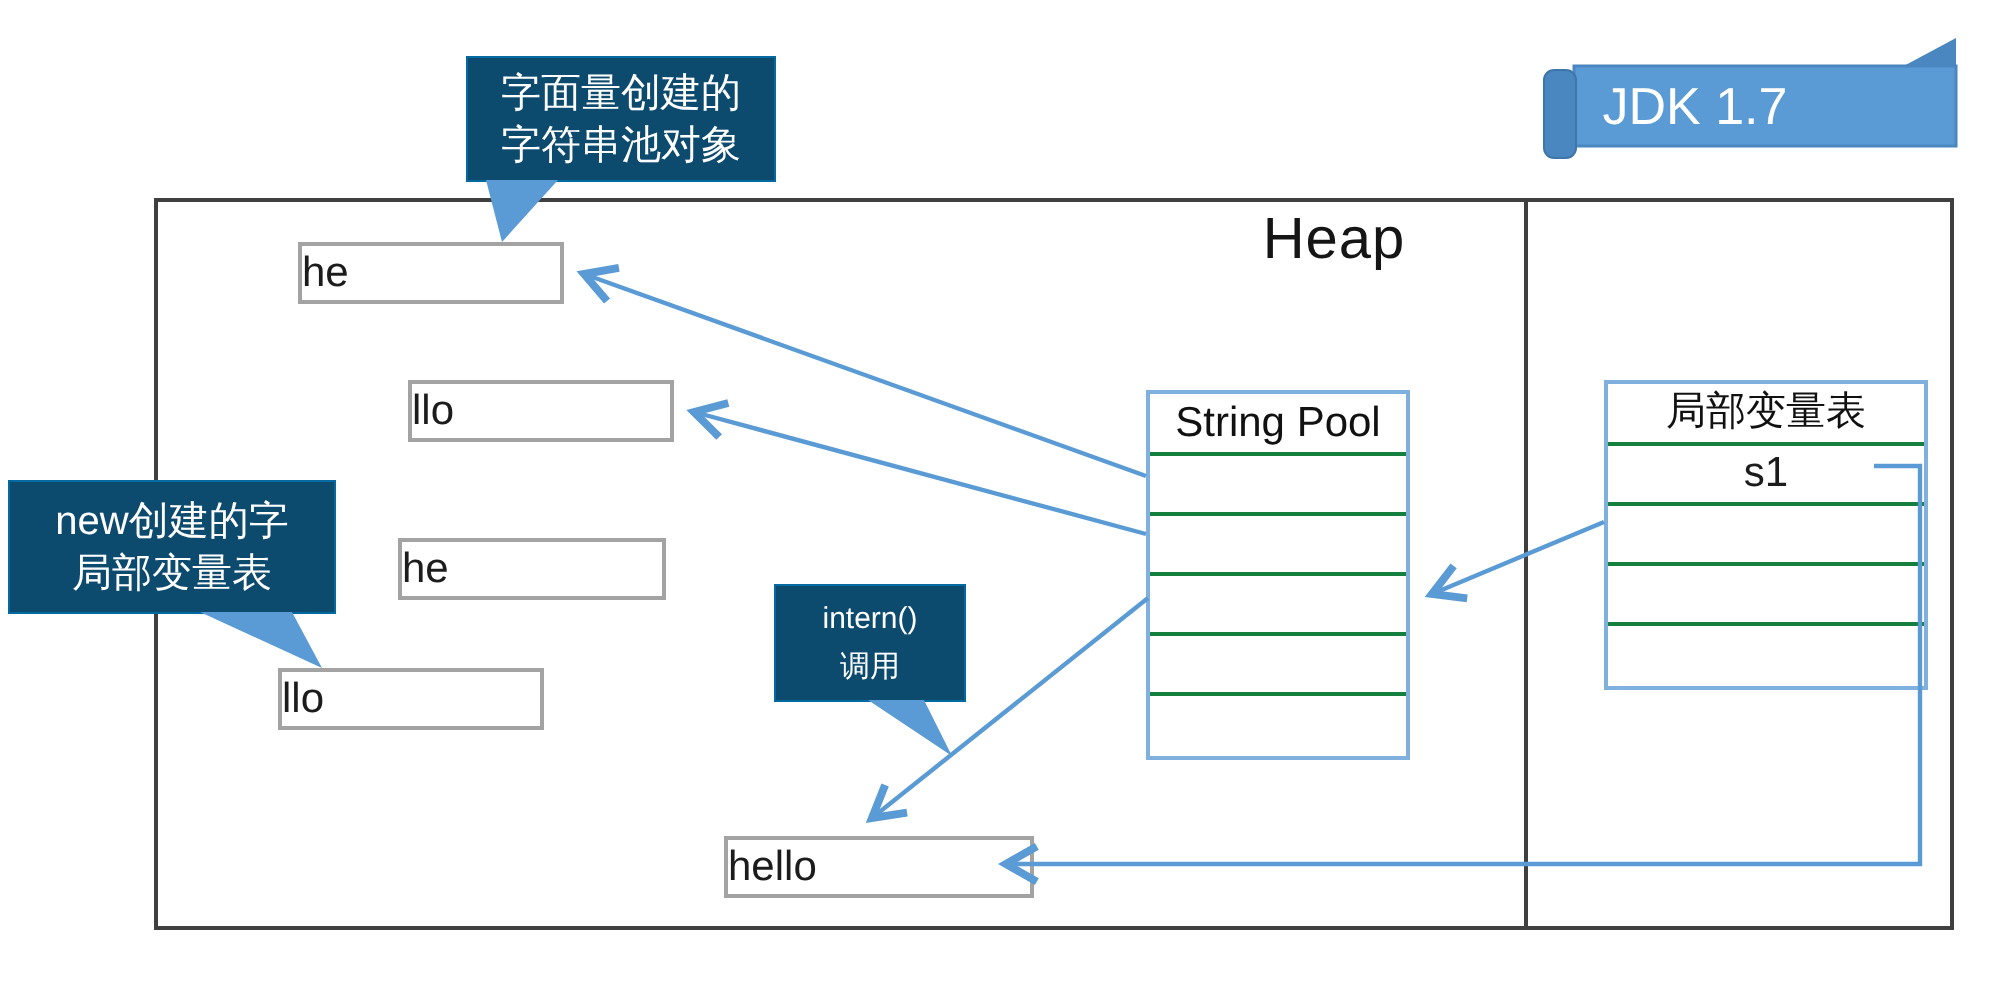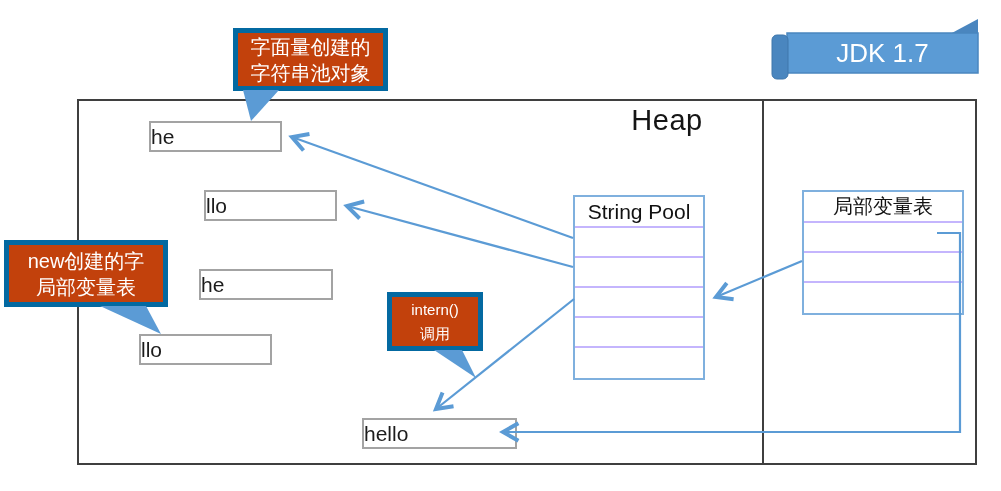--- a/index.html
+++ b/index.html
@@ -28,39 +28,39 @@
   .box-he2{left:199px;top:269px;width:134px;height:31px;line-height:28px;}
   .box-llo2{left:139px;top:334px;width:133px;height:31px;line-height:28px;}
   .box-hello{left:362px;top:418px;width:155px;height:31px;line-height:28px;}
 
   .mem-table{
     box-sizing:border-box;border:2px solid #7fb0de;background:#ffffff;z-index:2;
   }
   .pool-table{left:573px;top:195px;width:132px;}
   .vars-table{left:802px;top:190px;width:162px;}
   .mem-cell{
-    box-sizing:border-box;height:30px;border-bottom:2px solid #c4b5fd;
+    box-sizing:border-box;height:30px;border-bottom:2px solid #15803d;
     text-align:center;font-size:21px;color:#1c1c1c;line-height:28px;background:#ffffff;
   }
   .mem-cell:last-child{border-bottom:none;}
   .mem-header{font-size:21px;height:31px;line-height:29px;color:#111;}
   .vars-table .mem-header{font-size:20px;}
 
   .callout{
-    background:#c2410c;border:5px solid #0369a1;box-sizing:border-box;
+    background:#0c4a6e;border:1px solid #0369a1;box-sizing:border-box;
     color:#ffffff;text-align:center;display:flex;flex-direction:column;
     justify-content:center;z-index:3;
   }
   .callout .line{display:block;}
   .callout-literal{left:233px;top:28px;width:155px;height:63px;font-size:20px;line-height:26px;}
   .callout-new{left:4px;top:240px;width:164px;height:67px;font-size:20px;line-height:26px;}
   .callout-intern{left:387px;top:292px;width:96px;height:59px;font-size:15px;line-height:24px;}
 
   .banner-text{
-    left:787px;top:33px;width:191px;height:40px;line-height:40px;
+    left:752px;top:33px;width:191px;height:40px;line-height:40px;
     text-align:center;color:#ffffff;font-size:26px;z-index:5;
   }
   .overlay-svg{left:0;top:0;width:1001px;height:491px;z-index:4;pointer-events:none;}
 </style>
 </head>
 <body>
 
 <div class="canvas">
 
   <div class="abs outer-box"></div>
@@ -78,20 +78,21 @@
     <div class="mem-cell mem-header">String Pool</div>
     <div class="mem-cell"></div>
     <div class="mem-cell"></div>
     <div class="mem-cell"></div>
     <div class="mem-cell"></div>
     <div class="mem-cell"></div>
   </div>
 
   <div class="abs mem-table vars-table">
     <div class="mem-cell mem-header">局部变量表</div>
+    <div class="mem-cell">s1</div>
     <div class="mem-cell"></div>
     <div class="mem-cell"></div>
     <div class="mem-cell"></div>
   </div>
 
   <div class="abs callout callout-literal">
     <span class="line">字面量创建的</span>
     <span class="line">字符串池对象</span>
   </div>
   <div class="abs callout callout-new">

